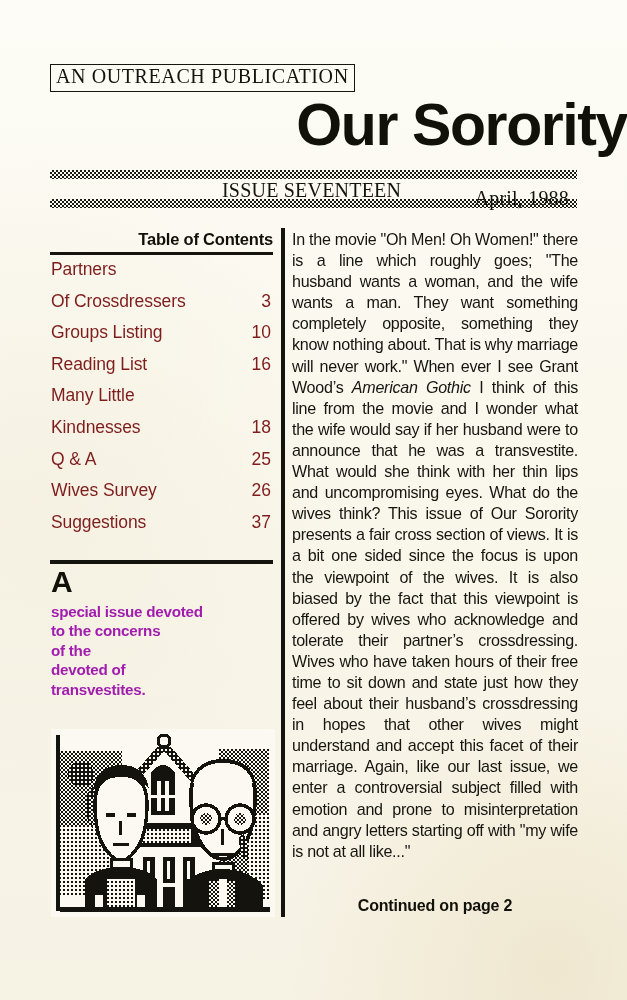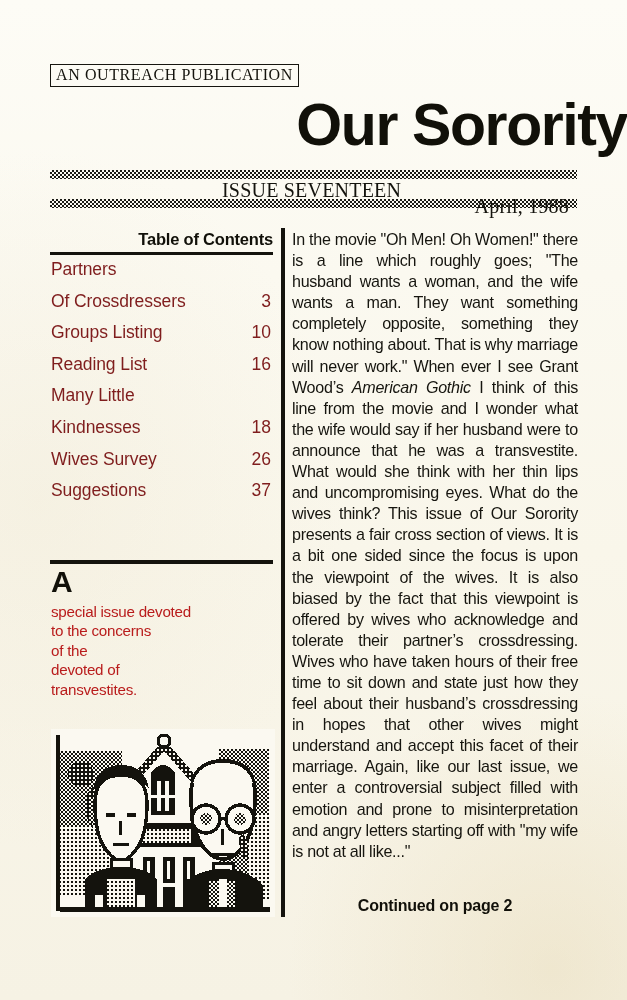--- a/index.html
+++ b/index.html
@@ -30,21 +30,21 @@
   .page { position: absolute; inset: 0; z-index: 2; }
 
   
   .outreach-box {
     position: absolute;
     left: 50px;
     top: 64px;
     border: 1.6px solid #16150f;
     padding: 1px 5px 3px 5px;
     font-family: "Liberation Serif", serif;
-    font-size: 16px;
+    font-size: 20px;
     letter-spacing: 0.6px;
     color: #14130d;
     line-height: 1.08;
     white-space: nowrap;
   }
   .masthead-title {
     position: absolute;
     left: 0; right: 0;
     top: 96px;
     text-align: right;
@@ -85,21 +85,21 @@
   }
   .issue-label {
     position: absolute;
     left: 172px;
     top: 0;
     white-space: nowrap;
   }
   .issue-date {
     position: absolute;
     right: 8px;
-    top: 16px;
+    top: 8px;
     white-space: nowrap;
   }
 
   
   .col-divider {
     position: absolute;
     left: 281px;
     top: 228px;
     width: 4px;
     height: 689px;
@@ -170,24 +170,24 @@
     font-size: 30px;
     line-height: 1;
     color: #111009;
   }
   .blurb-lines {
     position: absolute;
     left: 51px;
     top: 602px;
     width: 225px;
     font-family: "Liberation Sans", sans-serif;
-    font-weight: normal;
+    font-weight: bold;
     font-size: 15.2px;
     line-height: 19.4px;
-    color: #b91c1c;
+    color: #a21caf;
     letter-spacing: -0.25px;
   }
   .blurb-lines div { white-space: nowrap; }
 
   
   .illo {
     position: absolute;
     left: 51px;
     top: 729px;
     width: 224px;
@@ -267,20 +267,24 @@
         <span class="toc-label">Reading List</span>
         <span class="toc-page">16</span>
       </div>
       <div class="toc-row">
         <span class="toc-label">Many Little</span>
         <span class="toc-page"></span>
       </div>
       <div class="toc-row">
         <span class="toc-label">Kindnesses</span>
         <span class="toc-page">18</span>
+      </div>
+      <div class="toc-row">
+        <span class="toc-label">Q &amp; A</span>
+        <span class="toc-page">25</span>
       </div>
       <div class="toc-row">
         <span class="toc-label">Wives Survey</span>
         <span class="toc-page">26</span>
       </div>
       <div class="toc-row">
         <span class="toc-label">Suggestions</span>
         <span class="toc-page">37</span>
       </div>
     </div>

